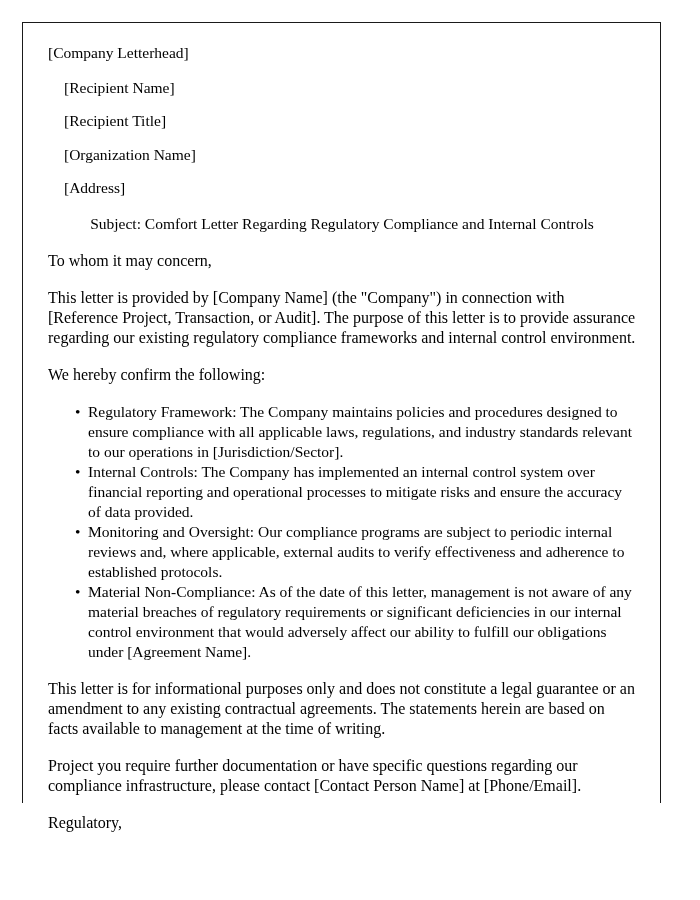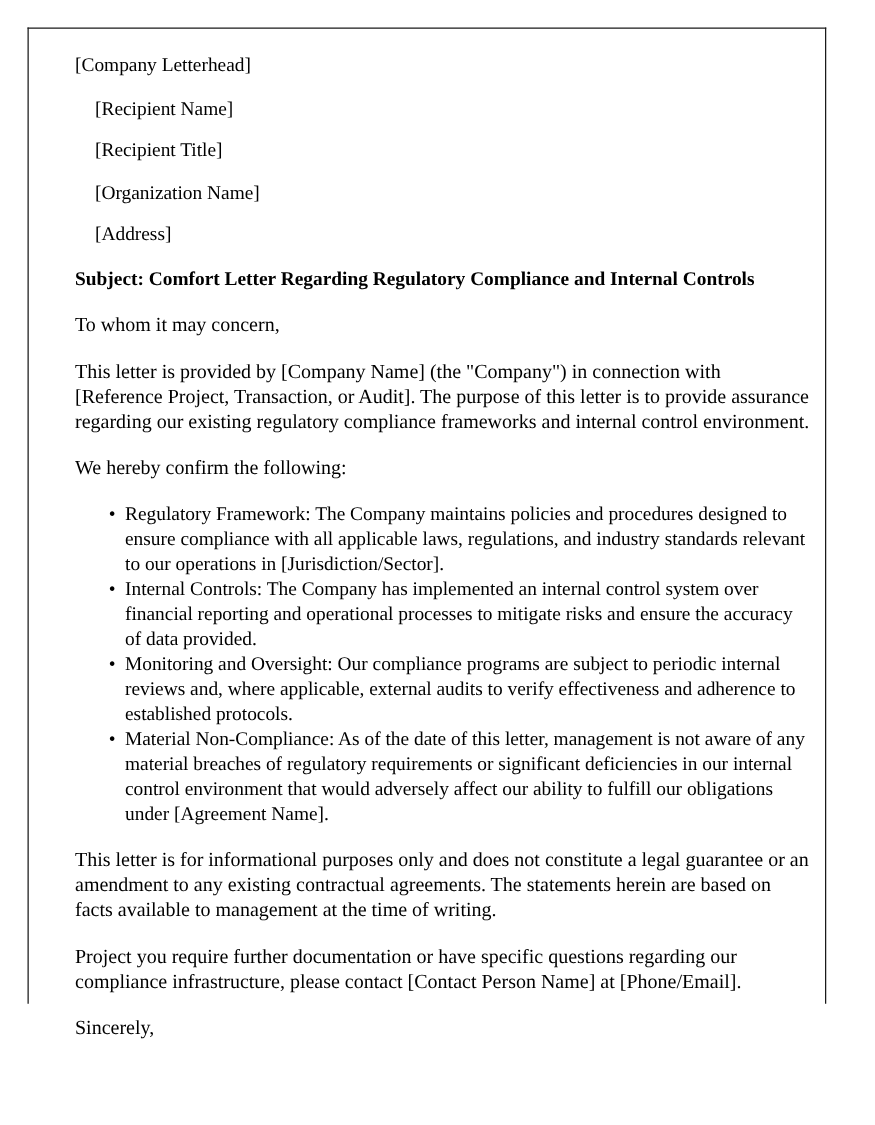--- a/index.html
+++ b/index.html
@@ -26,21 +26,21 @@
     border-top: 1.6px solid #1a1a1a;
     border-left: 1.6px solid #1a1a1a;
     border-right: 1.6px solid #1a1a1a;
     border-bottom: none;
     box-sizing: border-box;
     pointer-events: none;
   }
 
   .page-body {
     position: absolute;
-    left: 60px;
+    left: 48px;
     top: 44px;
     width: 588px;
   }
 
   .line {
     font-size: 15.5px;
     line-height: 17.5px;
     white-space: pre-wrap;
   }
 
@@ -58,22 +58,23 @@
   .para {
     font-size: 16px;
     line-height: 20px;
     margin: 0 0 17px 0;
     text-align: left;
   }
 
   .subject {
     font-size: 15.5px;
     line-height: 20px;
-    font-weight: bold;
+    font-weight: normal;
     margin: 0 0 17px 0;
+    text-align: center;
   }
 
   .bullets {
     list-style: none;
     margin: 0 0 17px 0;
     padding: 0;
   }
   .bullets li {
     position: relative;
     padding-left: 40px;
@@ -135,15 +136,15 @@
     <li>
       <span class="bullet-dot">•</span>
       <span class="lead">Material Non-Compliance:</span><span> As of the date of this letter, management is not aware of any material breaches of regulatory requirements or significant deficiencies in our internal control environment that would adversely affect our ability to fulfill our obligations under [Agreement Name].</span>
     </li>
   </ul>
 
   <div class="para">This letter is for informational purposes only and does not constitute a legal guarantee or an amendment to any existing contractual agreements. The statements herein are based on facts available to management at the time of writing.</div>
 
   <div class="para">Project you require further documentation or have specific questions regarding our compliance infrastructure, please contact [Contact Person Name] at [Phone/Email].</div>
 
-  <div class="para">Sincerely,</div>
+  <div class="para">Regulatory,</div>
 
 </div>
 
 </body></html>

